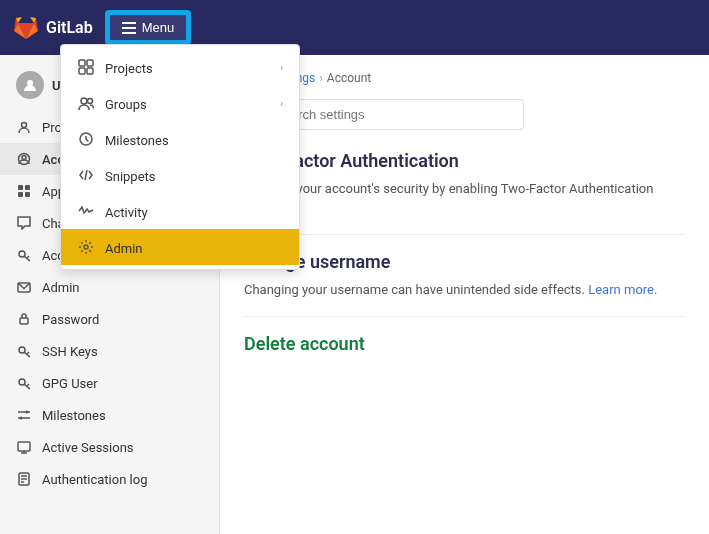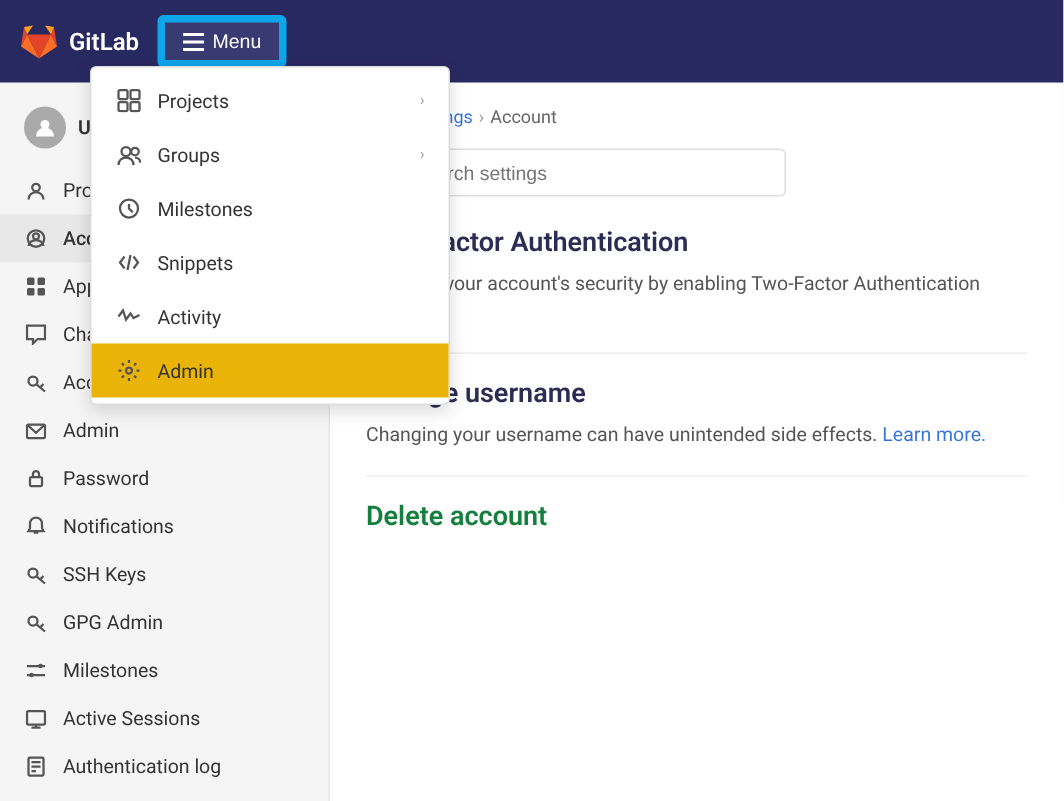--- a/index.html
+++ b/index.html
@@ -337,50 +337,41 @@
     <div class="sidebar-item">
       <span class="sidebar-icon">
         <svg width="14" height="14" viewBox="0 0 14 14" fill="none" stroke="#555" stroke-width="1.5">
             <rect x="3" y="6" width="8" height="6" rx="1"></rect>
             <path d="M5 6V4a2 2 0 0 1 4 0v2"></path>
           </svg>
       </span>
       <span>Password</span>
     </div>
 
-    <div class="sidebar-item">
-      <span class="sidebar-icon">
-        <svg width="14" height="14" viewBox="0 0 14 14" fill="none" stroke="#555" stroke-width="1.5">
-            <path d="M7 1a4 4 0 0 1 4 4v3l1 2H2l1-2V5a4 4 0 0 1 4-4z"></path>
-            <line x1="5.5" y1="11" x2="8.5" y2="11"></line>
-          </svg>
-      </span>
-      <span>Notifications</span>
-    </div>
 
     <div class="sidebar-item">
       <span class="sidebar-icon">
         <svg width="14" height="14" viewBox="0 0 14 14" fill="none" stroke="#555" stroke-width="1.5">
             <circle cx="5" cy="6" r="3"></circle>
             <line x1="7.1" y1="8.1" x2="13" y2="13"></line>
             <line x1="10" y1="10" x2="12" y2="8"></line>
           </svg>
       </span>
       <span>SSH Keys</span>
     </div>
 
     <div class="sidebar-item">
       <span class="sidebar-icon">
         <svg width="14" height="14" viewBox="0 0 14 14" fill="none" stroke="#555" stroke-width="1.5">
             <circle cx="5" cy="6" r="3"></circle>
             <line x1="7.1" y1="8.1" x2="13" y2="13"></line>
             <line x1="10" y1="10" x2="12" y2="8"></line>
           </svg>
       </span>
-      <span>GPG Admin</span>
+      <span>GPG User</span>
     </div>
 
     <div class="sidebar-item">
       <span class="sidebar-icon">
         <svg width="14" height="14" viewBox="0 0 14 14" fill="none" stroke="#555" stroke-width="1.5">
             <line x1="1" y1="4" x2="13" y2="4"></line>
             <circle cx="10" cy="4" r="1.5" fill="#555" stroke="none"></circle>
             <line x1="1" y1="10" x2="13" y2="10"></line>
             <circle cx="4" cy="10" r="1.5" fill="#555" stroke="none"></circle>
           </svg>

